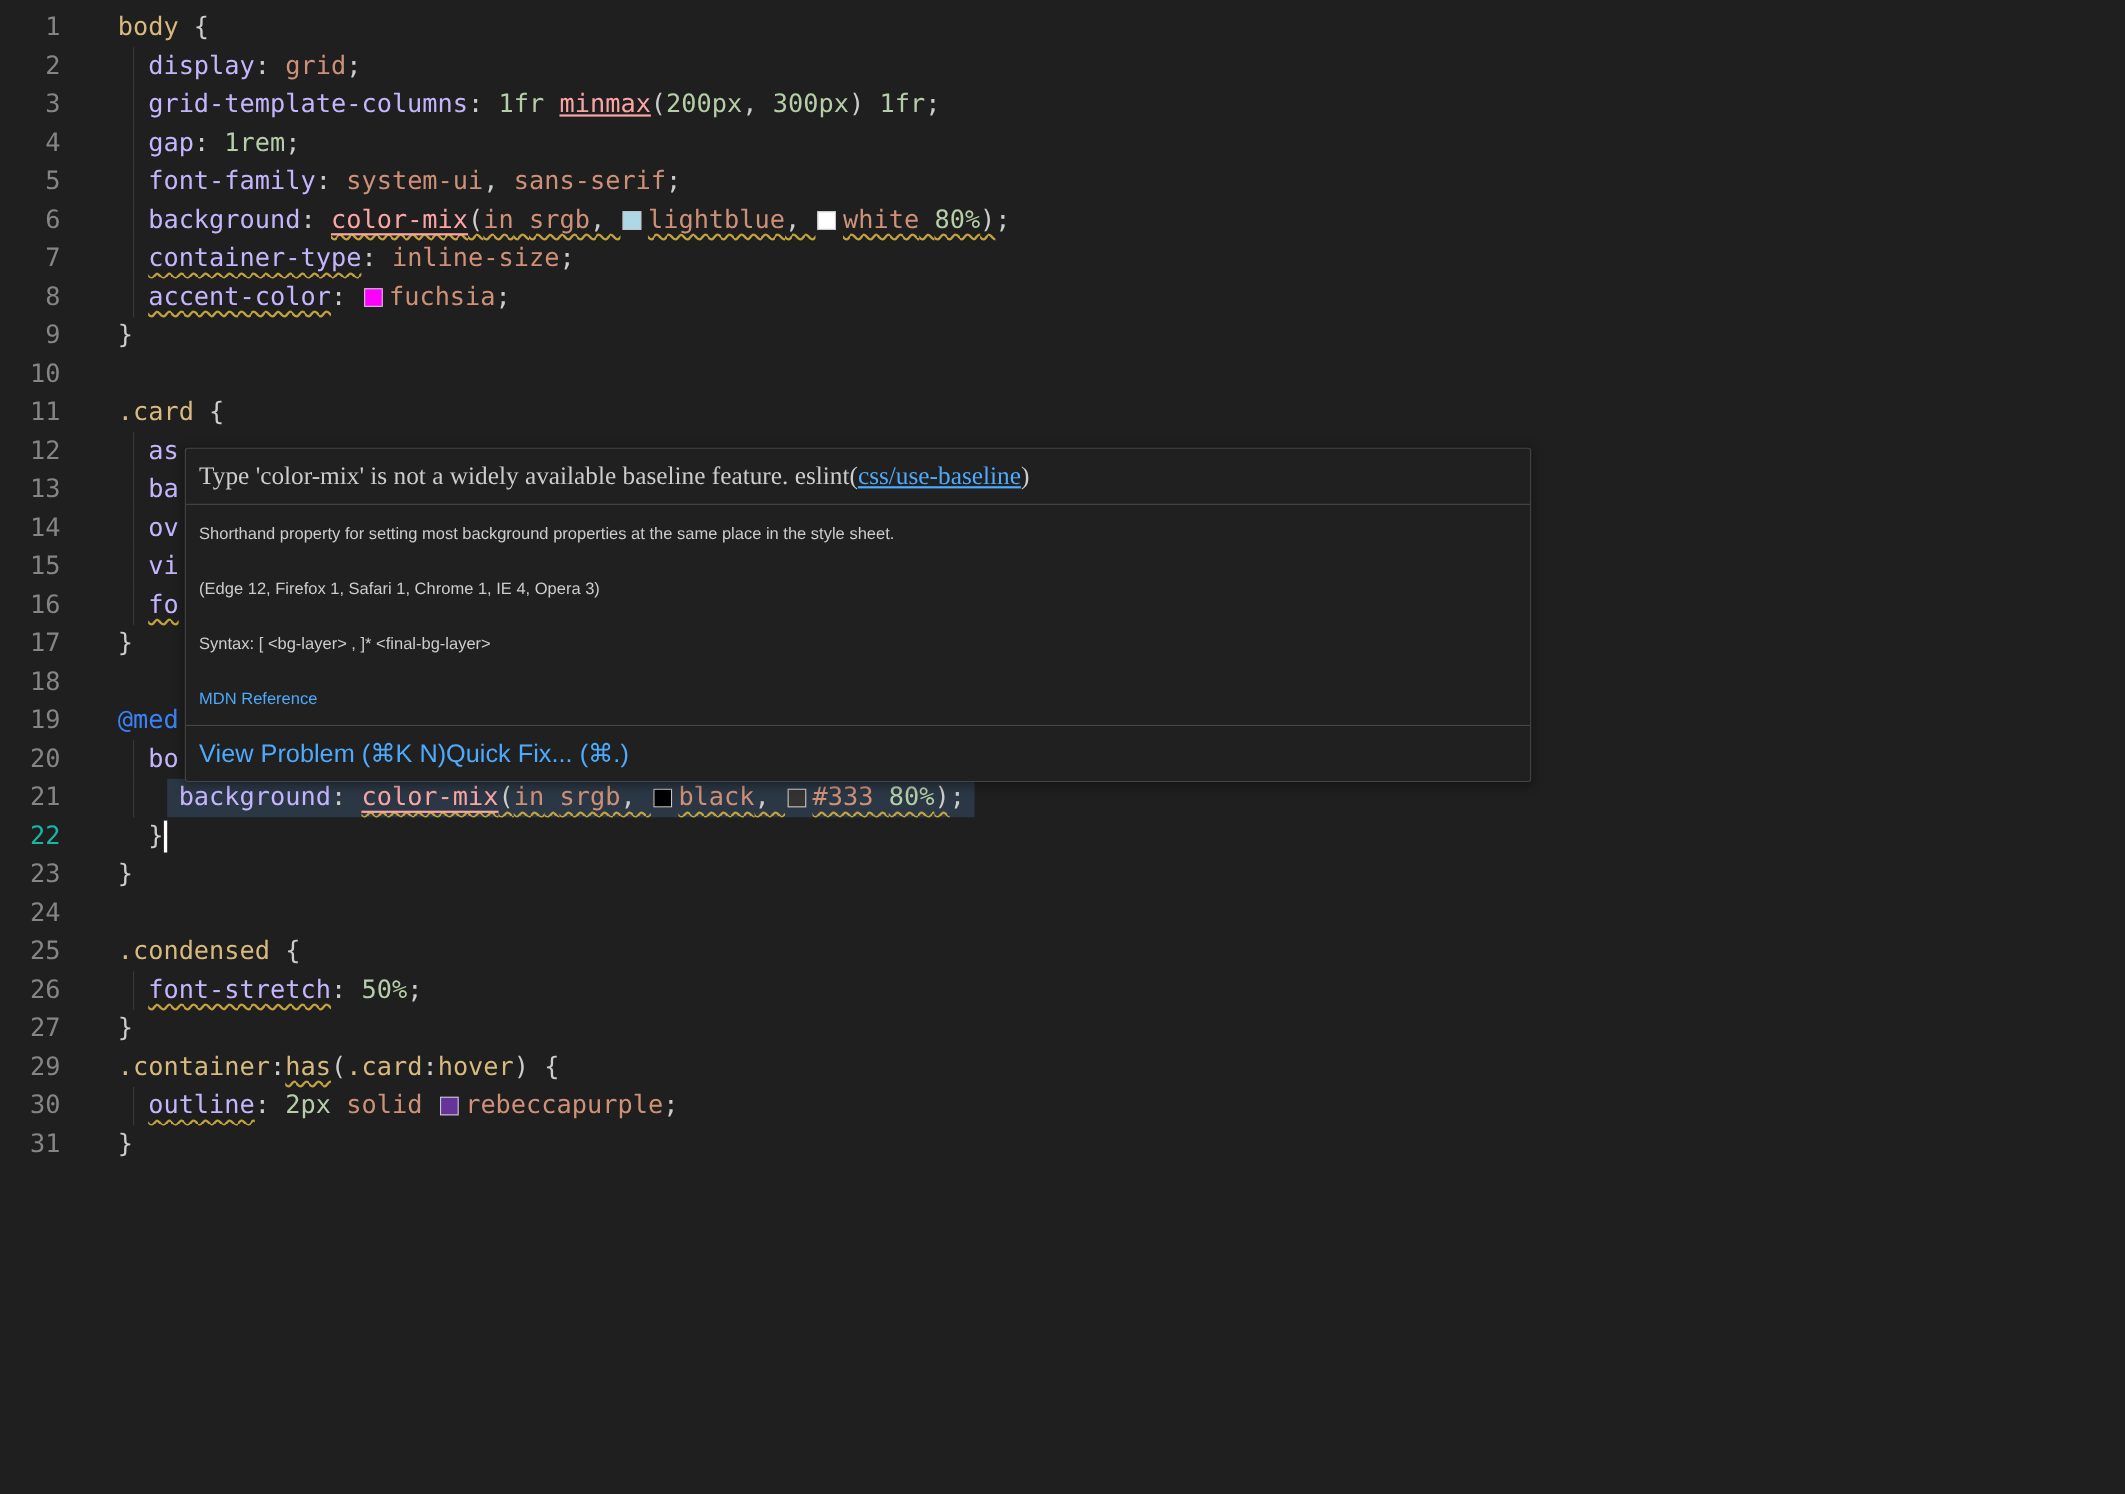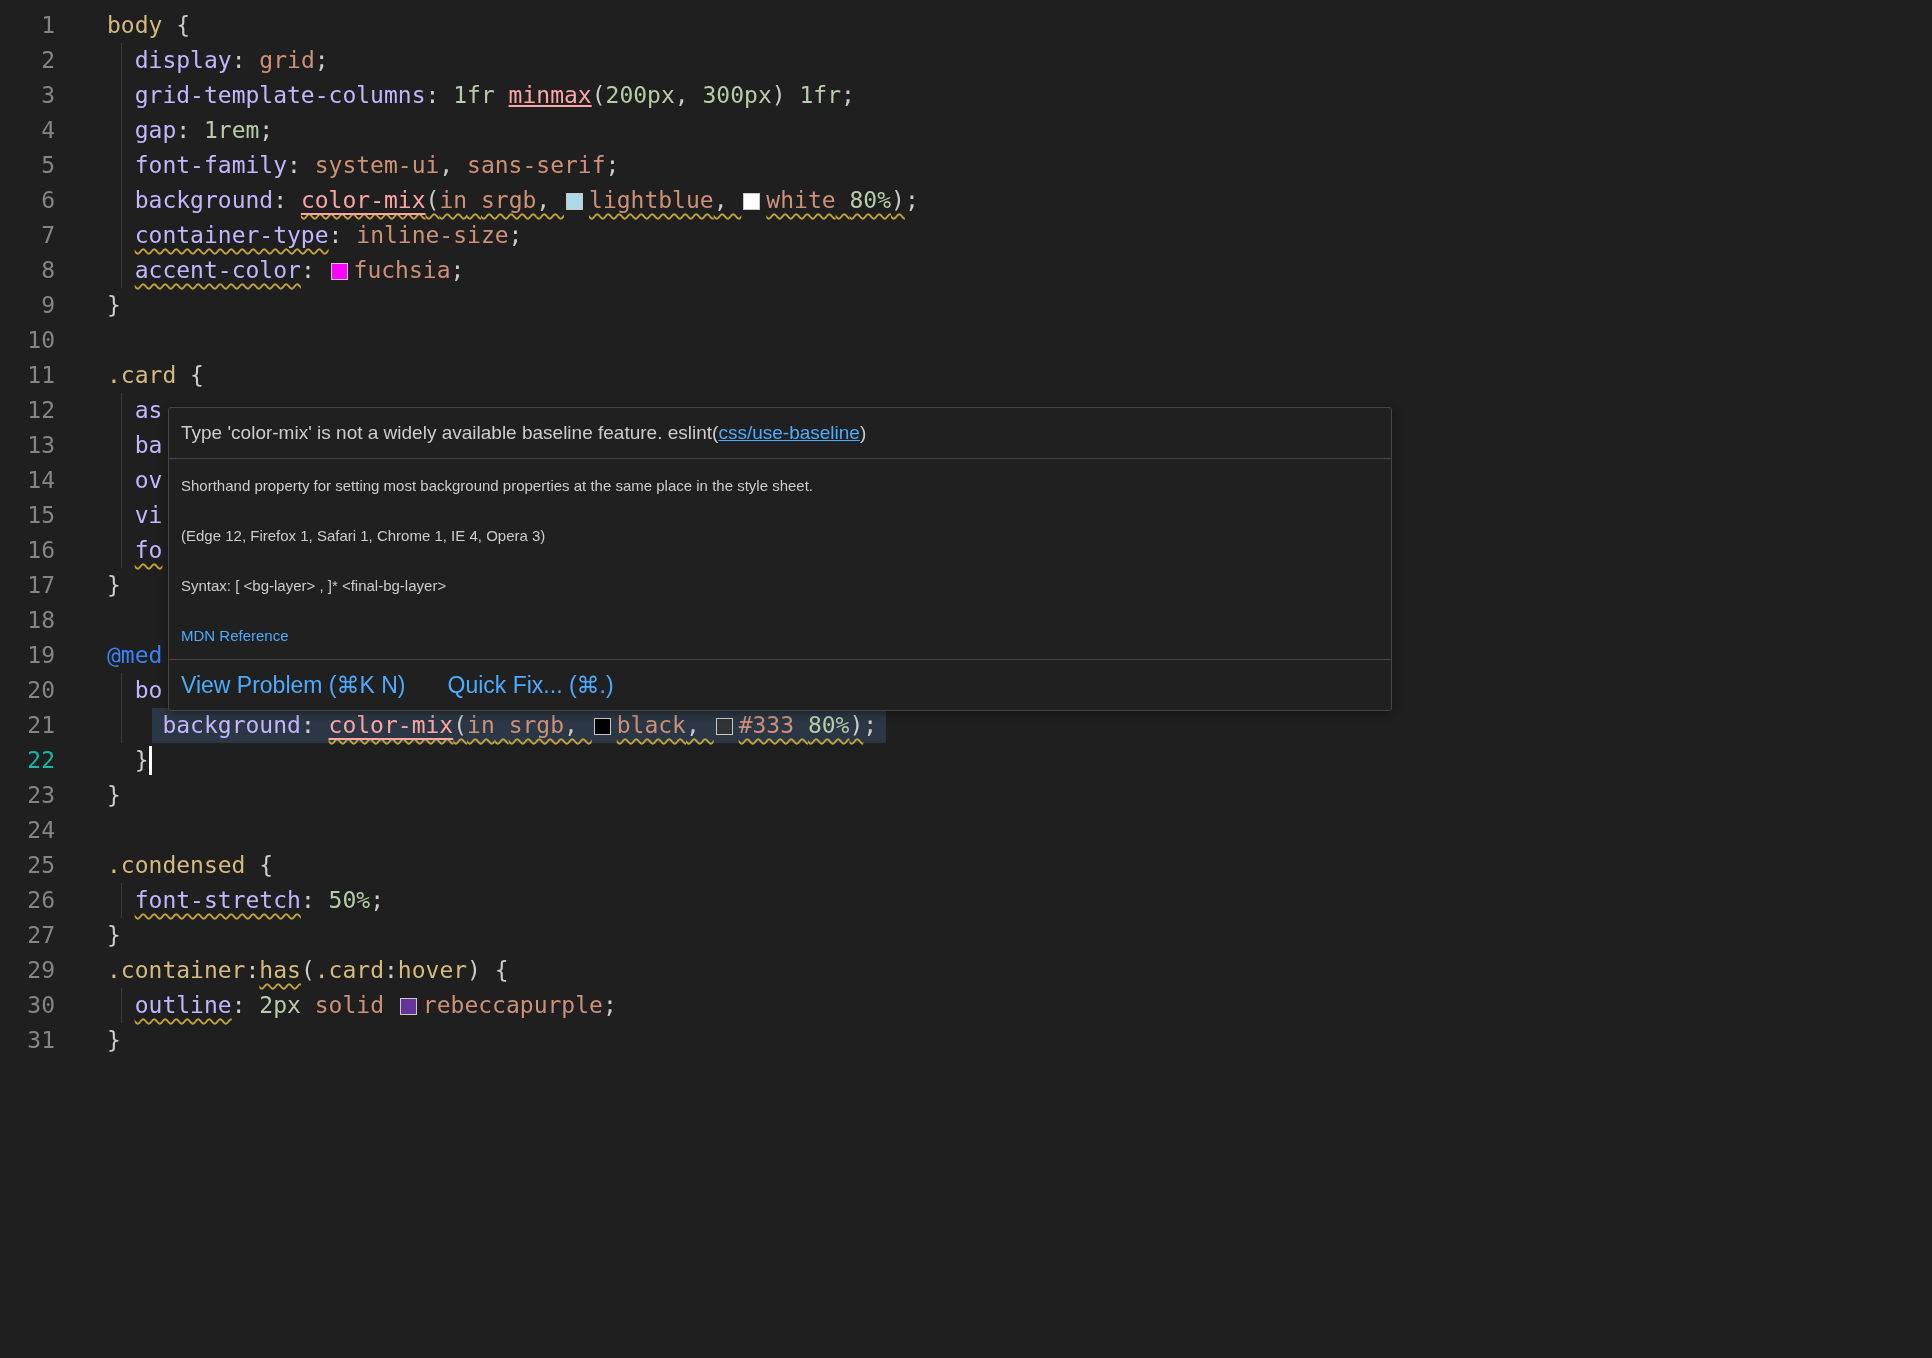--- a/index.html
+++ b/index.html
@@ -77,40 +77,39 @@
     left:168px; top:407px;
     width:1224px;
     background:#202020;
     border:1px solid #454545;
     border-radius:3px;
     box-shadow:0 2px 10px rgba(0,0,0,0.4);
     color:#cccccc;
     z-index:10;
   }
   .hover-message {
-    font-family:Liberation Sans, sans-serif;
-    font-size:19px;
+    font-family:Liberation Serif, serif;
+    font-size:23px;
     line-height:30px;
     padding:10px 12px;
   }
   .hover-divider { height:1px; background:#454545; }
   .hover-docs {
     font-family:"Liberation Sans","DejaVu Sans",sans-serif;
     font-size:15px;
     padding:12px 12px 8px;
   }
   .hover-docs p { margin:0 0 20px; line-height:30px; }
   .hover-docs p:last-child { margin-bottom:0; }
   .hover-actions {
     font-family:"Liberation Sans","DejaVu Sans",sans-serif;
     font-size:23px;
     line-height:30px;
     padding:10px 12px;
     display:flex;
-    gap:42px;
   }
   .link { color:#4daafc; text-decoration:none; cursor:pointer; }
   .link.underline { text-decoration:underline; }
 </style>
 </head>
 <body>
 
 <div id="editor">
   <div id="lines">
       <div class="line"><div class="gutter">1</div><div class="code"><span class="tk-sel">body</span><span class="tk-plain"> {</span></div></div>

